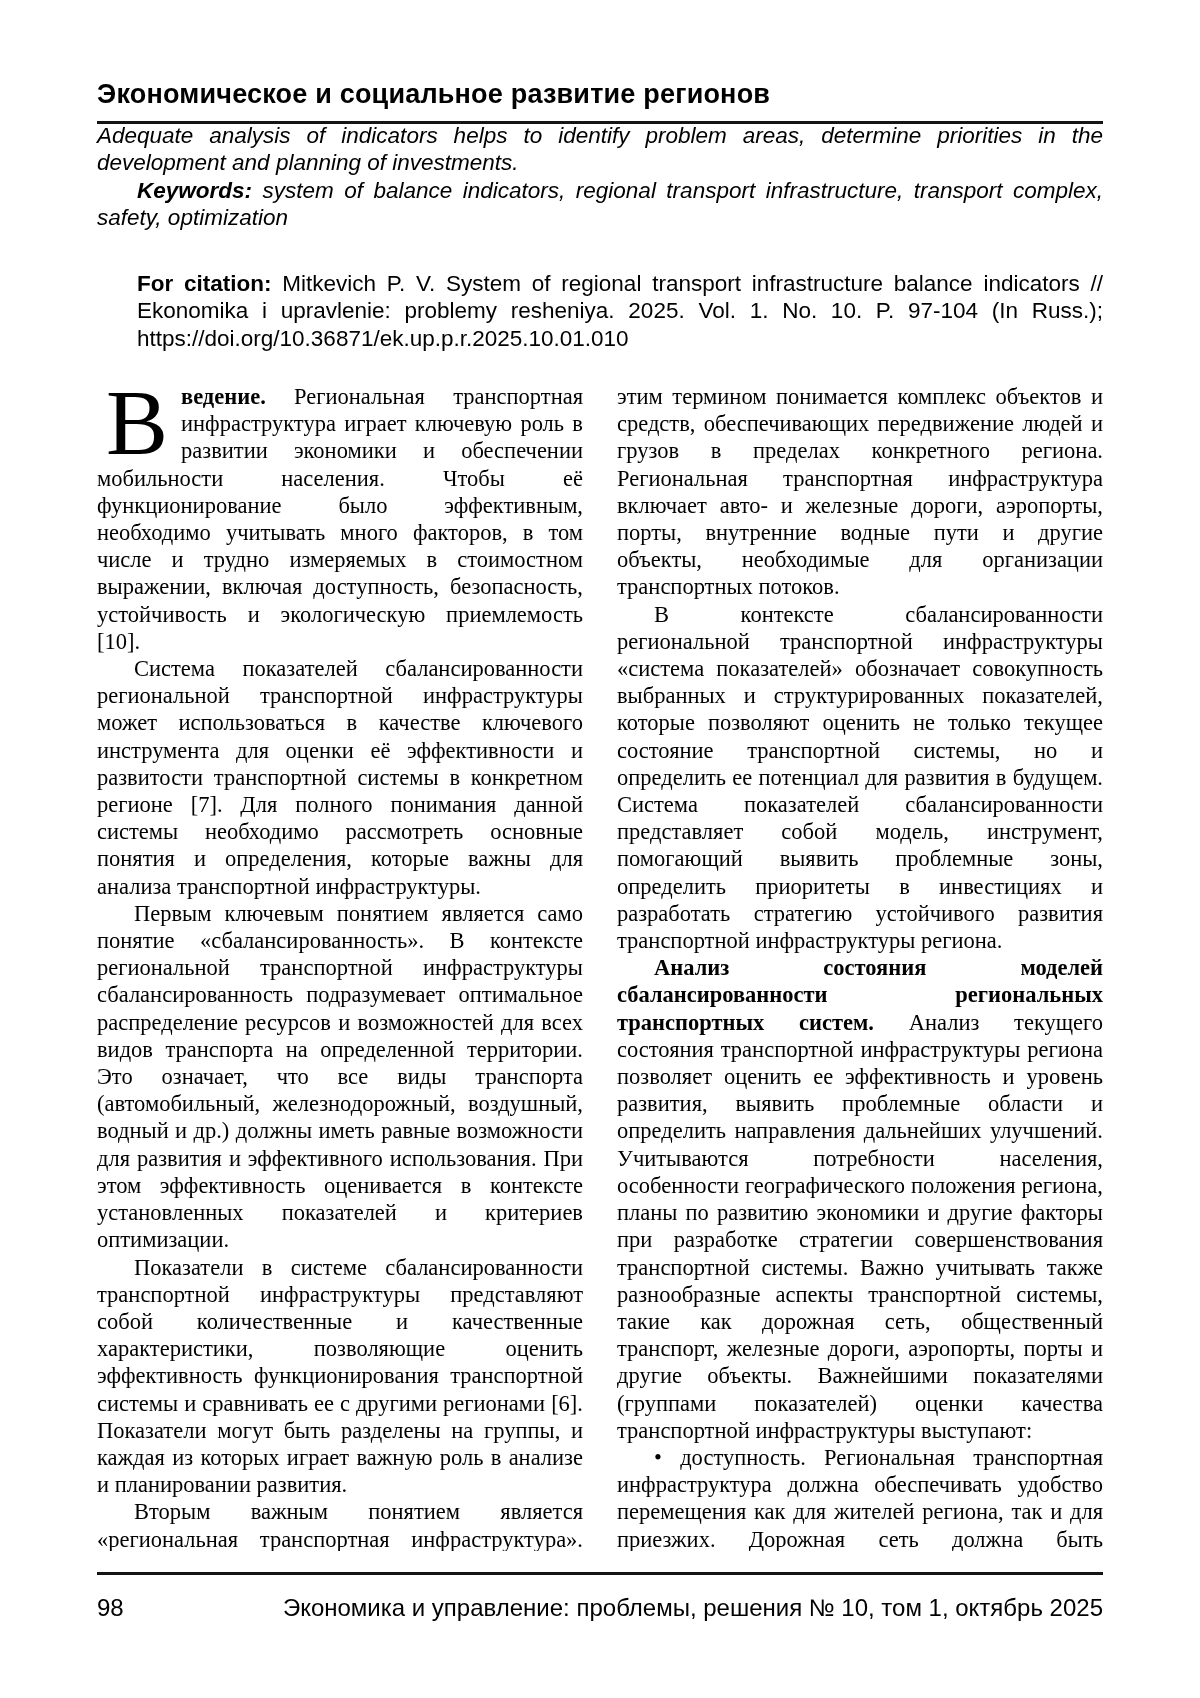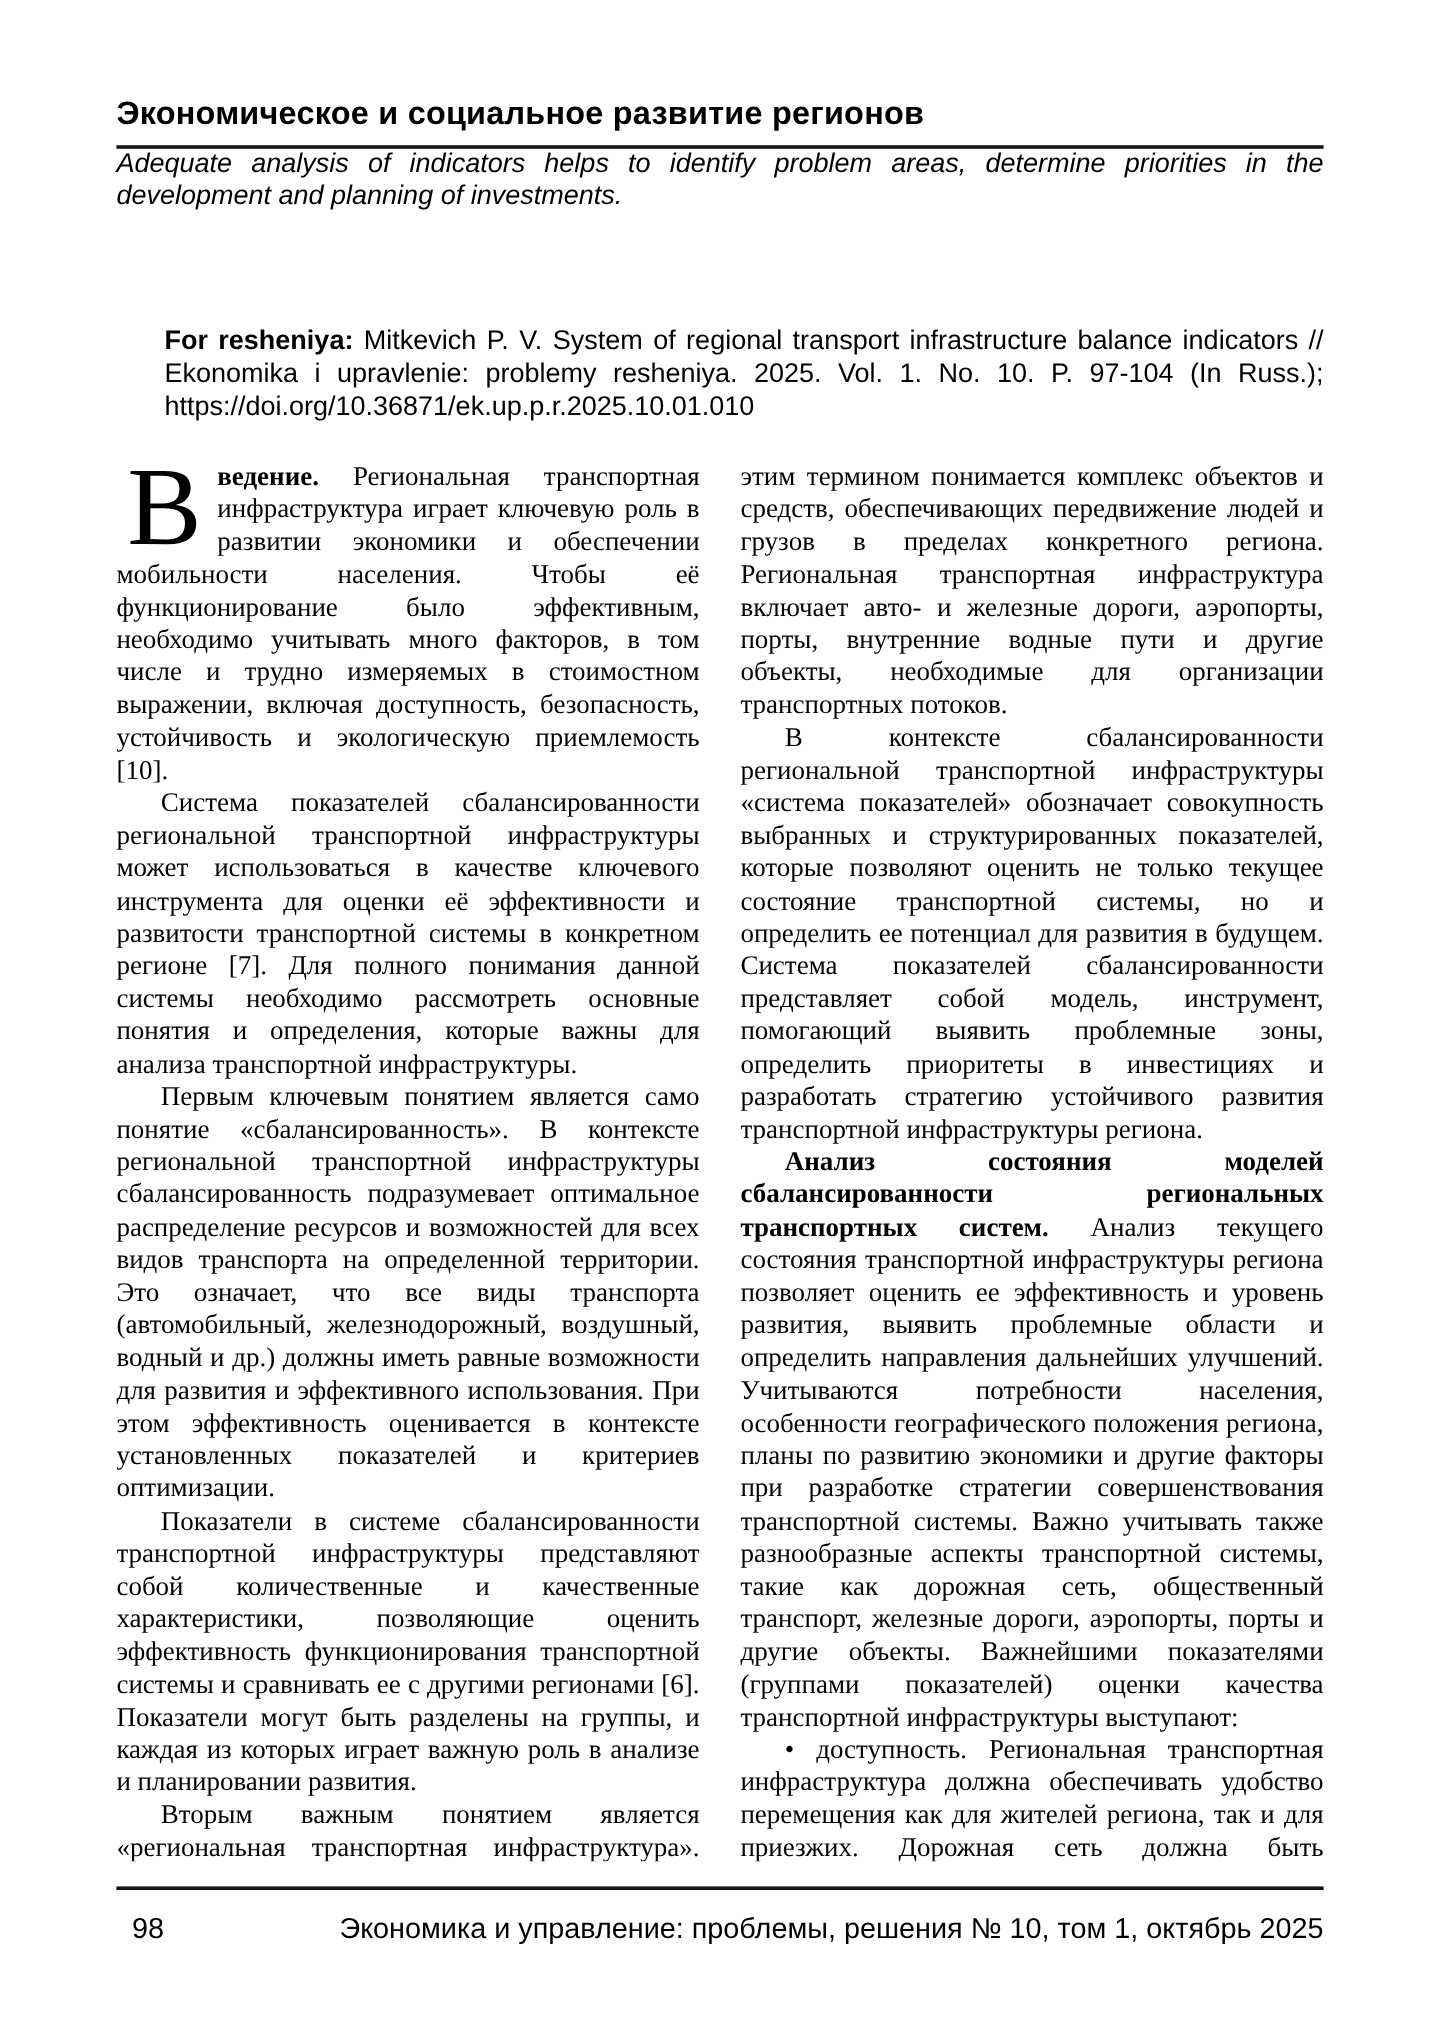--- a/index.html
+++ b/index.html
@@ -82,43 +82,44 @@
   .bold-lead { font-weight: bold; }
   
   .footer-rule {
     position: absolute;
     left: 97px; right: 97px; top: 1572px;
     height: 3px;
     background: #151515;
   }
   .footer-row {
     position: absolute;
-    left: 110px; right: 97px; top: 1594px;
+    left: 97px; right: 97px; top: 1594px;
     display: flex;
     justify-content: space-between;
     align-items: center;
     font-family: "Liberation Sans", sans-serif;
     font-size: 24px;
     line-height: 28px;
   }
 </style>
 </head>
 <body>
 
 <div class="page">
 
   <div class="running-head">Экономическое и социальное развитие регионов</div>
   <div class="head-rule"></div>
 
   <section class="abstract">
     <p>Adequate analysis of indicators helps to identify problem areas, determine priorities in the development and planning of investments.</p>
+    <p class="keywords"><span class="kw-label">Keywords:</span> <span>system of balance indicators, regional transport infrastructure, transport complex, safety, optimization</span></p>
   </section>
 
   <section class="citation">
-    <p><span class="cite-label">For resheniya:</span> <span>Mitkevich P. V. System of regional transport infrastructure balance indicators //</span> <span class="cite-italic">Ekonomika i upravlenie: problemy resheniya.</span> <span>2025. Vol. 1. No. 10. P. 97-104 (In Russ.); https://doi.org/10.36871/ek.up.p.r.2025.10.01.010</span></p>
+    <p><span class="cite-label">For citation:</span> <span>Mitkevich P. V. System of regional transport infrastructure balance indicators //</span> <span class="cite-italic">Ekonomika i upravlenie: problemy resheniya.</span> <span>2025. Vol. 1. No. 10. P. 97-104 (In Russ.); https://doi.org/10.36871/ek.up.p.r.2025.10.01.010</span></p>
   </section>
 
   <main class="columns">
 
     <div class="col">
       <p><span class="dropcap">В</span><span class="bold-lead">ведение.</span> <span>Региональная транспортная инфраструктура играет ключевую роль в развитии экономики и обеспечении мобильности населения. Чтобы её функционирование было эффективным, необходимо учитывать много факторов, в том числе и трудно измеряемых в стоимостном выражении, включая доступность, безопасность, устойчивость и экологическую приемлемость [10].</span></p>
       <p class="p-indent">Система показателей сбалансированности региональной транспортной инфраструктуры может использоваться в качестве ключевого инструмента для оценки её эффективности и развитости транспортной системы в конкретном регионе [7]. Для полного понимания данной системы необходимо рассмотреть основные понятия и определения, которые важны для анализа транспортной инфраструктуры.</p>
       <p class="p-indent">Первым ключевым понятием является само понятие «сбалансированность». В контексте региональной транспортной инфраструктуры сбалансированность подразумевает оптимальное распределение ресурсов и возможностей для всех видов транспорта на определенной территории. Это означает, что все виды транспорта (автомобильный, железнодорожный, воздушный, водный и др.) должны иметь равные возможности для развития и эффективного использования. При этом эффективность оценивается в контексте установленных показателей и критериев оптимизации.</p>
       <p class="p-indent">Показатели в системе сбалансированности транспортной инфраструктуры представляют собой количественные и качественные характеристики, позволяющие оценить эффективность функционирования транспортной системы и сравнивать ее с другими регионами [6]. Показатели могут быть разделены на группы, и каждая из которых играет важную роль в анализе и планировании развития.</p>
       <p class="p-indent justify-last">Вторым важным понятием является «региональная транспортная инфраструктура». Под</p>

